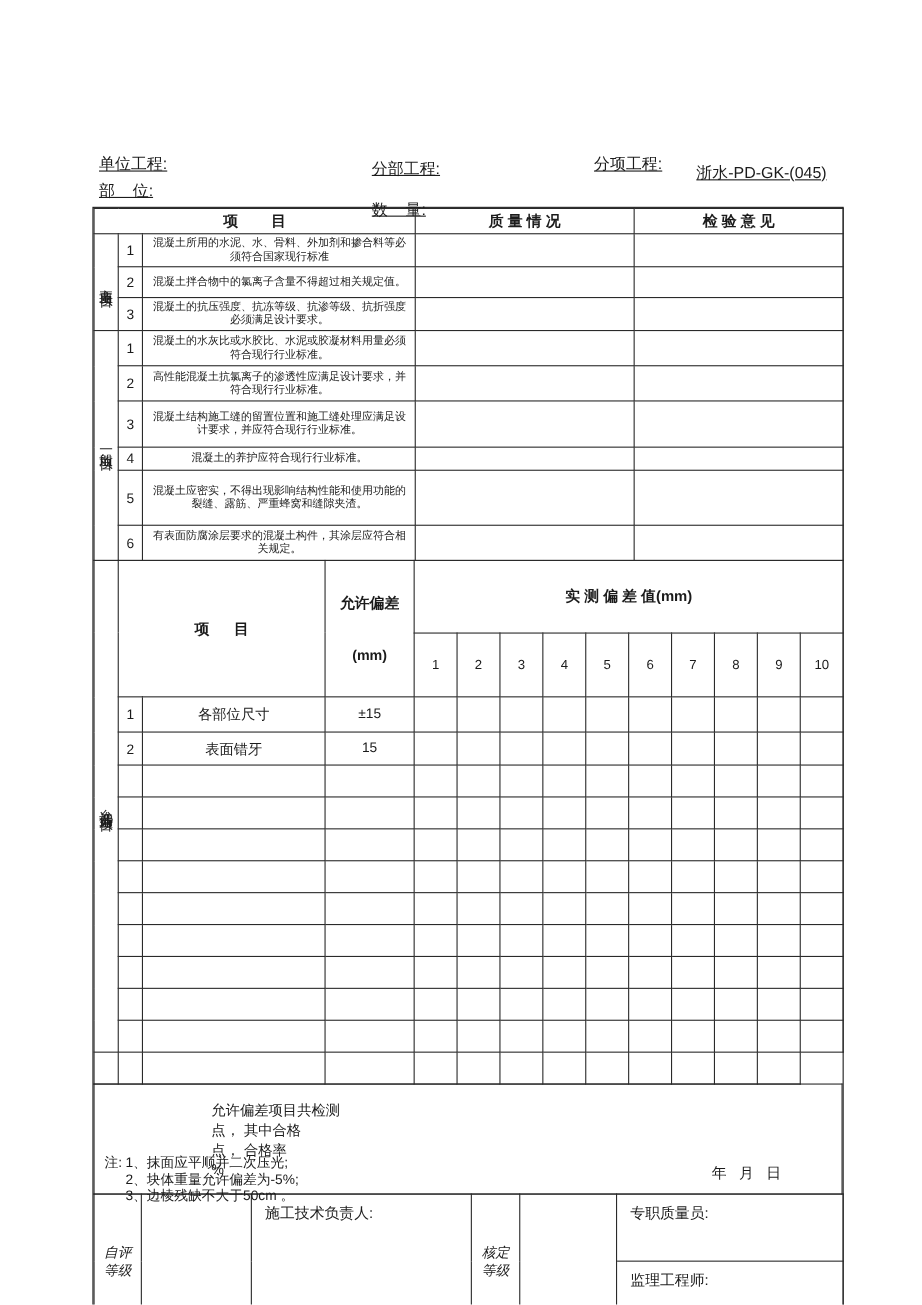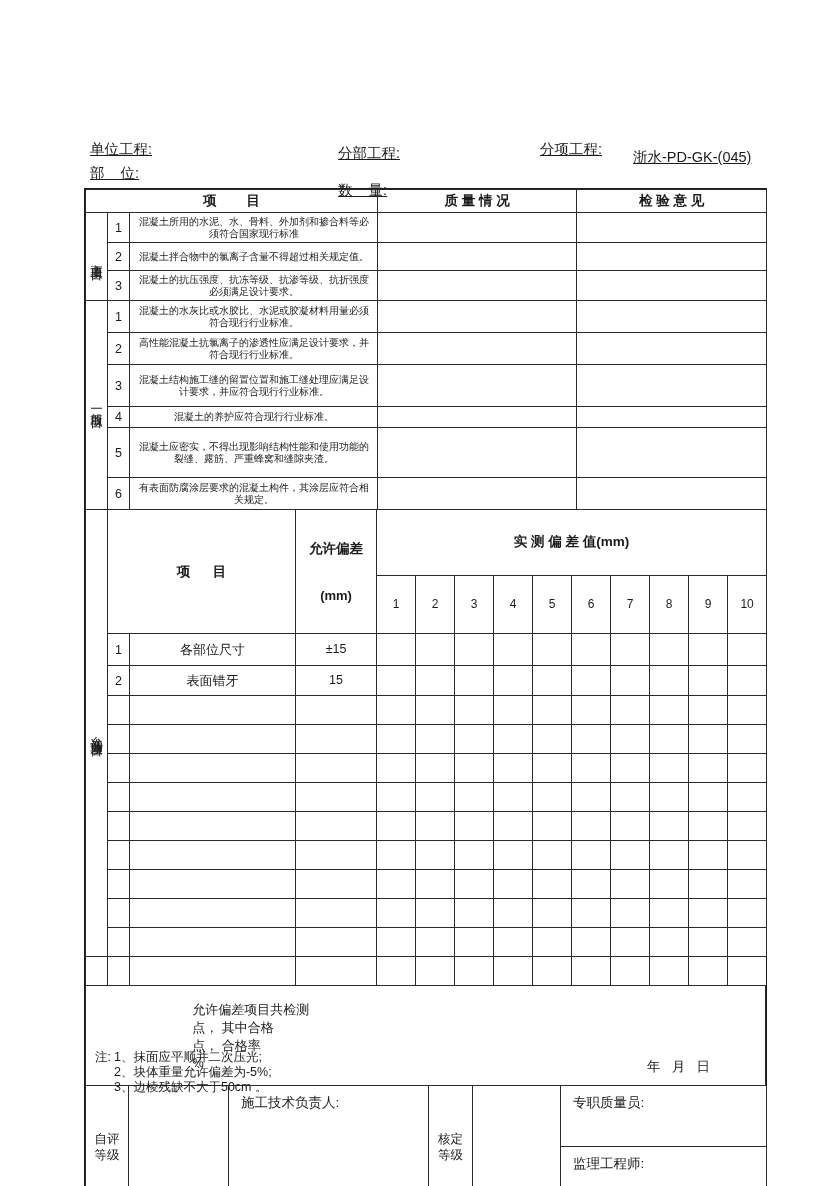--- a/index.html
+++ b/index.html
@@ -46,21 +46,21 @@
   .dev-item { text-align: center; font-size: 13px; }
   .dev-allow { text-align: center; font-size: 12.5px; line-height: 1.15; }
   .dev-num { text-align: center; font-size: 12px; }
 
   .sum-cell { font-size: 13px; padding-left: 70px; white-space: pre; }
   .sum-cell span { display: inline-block; }
   .gap1 { margin-right: 96px; } .gap2 { margin-right: 52px; } .gap3 { margin-right: 56px; }
 
   .ft-label { font-size: 13.5px; vertical-align: top; padding: 8px 4px 0 12px; text-align: left; }
   .ft-grade { text-align: center; }
-  .ft-grade .wrap2 { display: inline-block; width: 30px; font-size: 12.5px; line-height: 1.25; }
+  .ft-grade .wrap2 { display: inline-block; width: 30px; font-size: 12.5px; line-height: 1.25; font-style: italic; }
 
   
   .notes { position: absolute; left: 95px; top: 1050px; display: flex; font-size: 12.5px; line-height: 1.2; }
   .note-items { margin-left: 3px; }
   .date-line { position: absolute; left: 647px; top: 1058px; font-size: 13.5px; white-space: pre; }
 </style>
 </head>
 <body>
 
 <div class="page">

